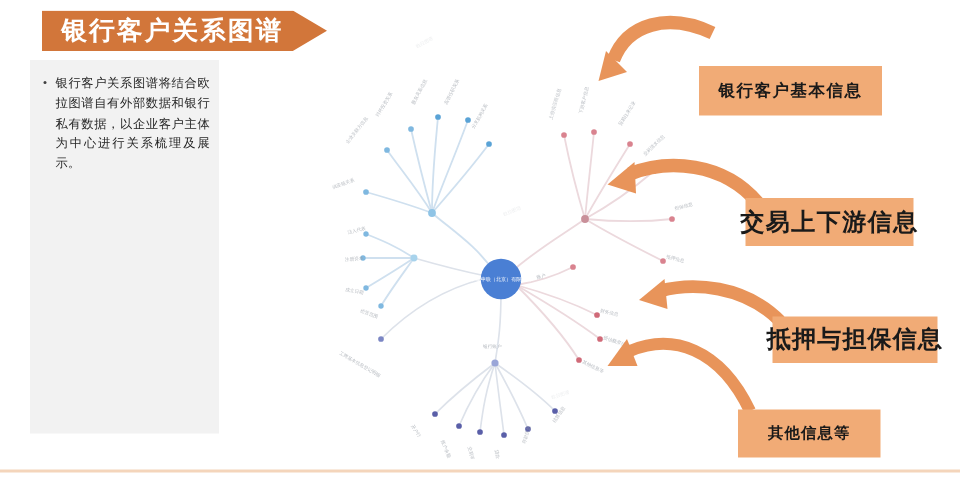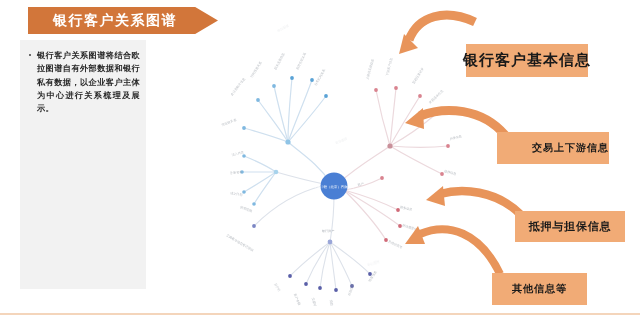--- a/index.html
+++ b/index.html
@@ -13,31 +13,31 @@
   #slide{position:absolute;left:0;top:0;width:640px;height:320px;background:#fff;overflow:hidden;}
 
   
   #title-banner{
     position:absolute;left:28px;top:7px;width:190px;height:27px;
     background:#d2763a;
     clip-path:polygon(0 0, 88% 0, 100% 50%, 88% 100%, 0 100%);
     display:flex;align-items:center;justify-content:center;
   }
   #title-banner .t{
-    color:#ffffff;font-size:14px;font-weight:bold;letter-spacing:1.5px;
+    color:#ffffff;font-size:17px;font-weight:bold;letter-spacing:1.5px;
     padding-right:16px;white-space:nowrap;
   }
 
   
   #text-panel{
     position:absolute;left:20px;top:40px;width:126px;height:249px;
     background:#f2f2f2;
   }
   #bullet-list{
-    margin:0;padding:9px 6px 0 8px;list-style:none;font-weight:bold;
+    margin:0;padding:9px 6px 0 8px;list-style:none;
   }
   #bullet-list li{
     position:relative;
     font-size:8.2px;line-height:1.62;color:#262626;
     margin-bottom:4px;padding-left:9px;
     text-align:justify;
     letter-spacing:0.2px;
   }
   #bullet-list li:before{
     content:"";position:absolute;left:1px;top:5px;
@@ -47,23 +47,23 @@
   
   #graph{position:absolute;left:218px;top:14px;width:262px;height:292px;}
   #graph svg{display:block;}
 
   
   .callout{
     position:absolute;background:#f1ab76;
     display:flex;align-items:center;justify-content:center;
     color:#1a1a1a;font-weight:bold;white-space:nowrap;
   }
-  #callout-1{left:466px;top:44px;width:122px;height:33px;font-size:15px;letter-spacing:1px;}
-  #callout-2{left:497px;top:132px;width:112px;height:32px;font-size:10px;letter-spacing:1px;justify-content:flex-end;}
-  #callout-3{left:515px;top:211px;width:110px;height:31px;font-size:11px;letter-spacing:0.8px;}
+  #callout-1{left:466px;top:44px;width:122px;height:33px;font-size:11px;letter-spacing:1px;}
+  #callout-2{left:497px;top:132px;width:112px;height:32px;font-size:16px;letter-spacing:1px;}
+  #callout-3{left:515px;top:211px;width:110px;height:31px;font-size:16px;letter-spacing:0.8px;}
   #callout-4{left:492px;top:273px;width:95px;height:32px;font-size:10.2px;letter-spacing:0.8px;}
 
   
   #arrows{position:absolute;left:0;top:0;width:640px;height:320px;pointer-events:none;}
 
   
   #bottom-rule{position:absolute;left:0;top:313px;width:640px;height:1.5px;background:#f4d5bb;}
 </style>
 </head>
 <body>

